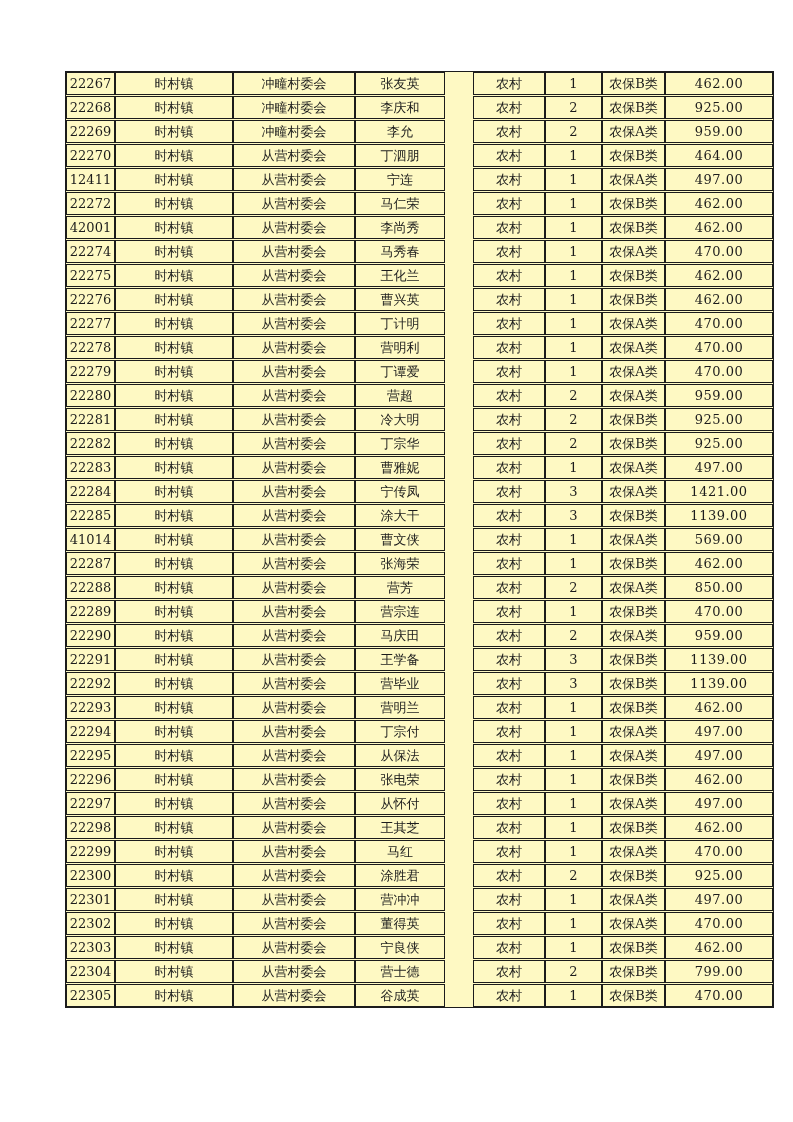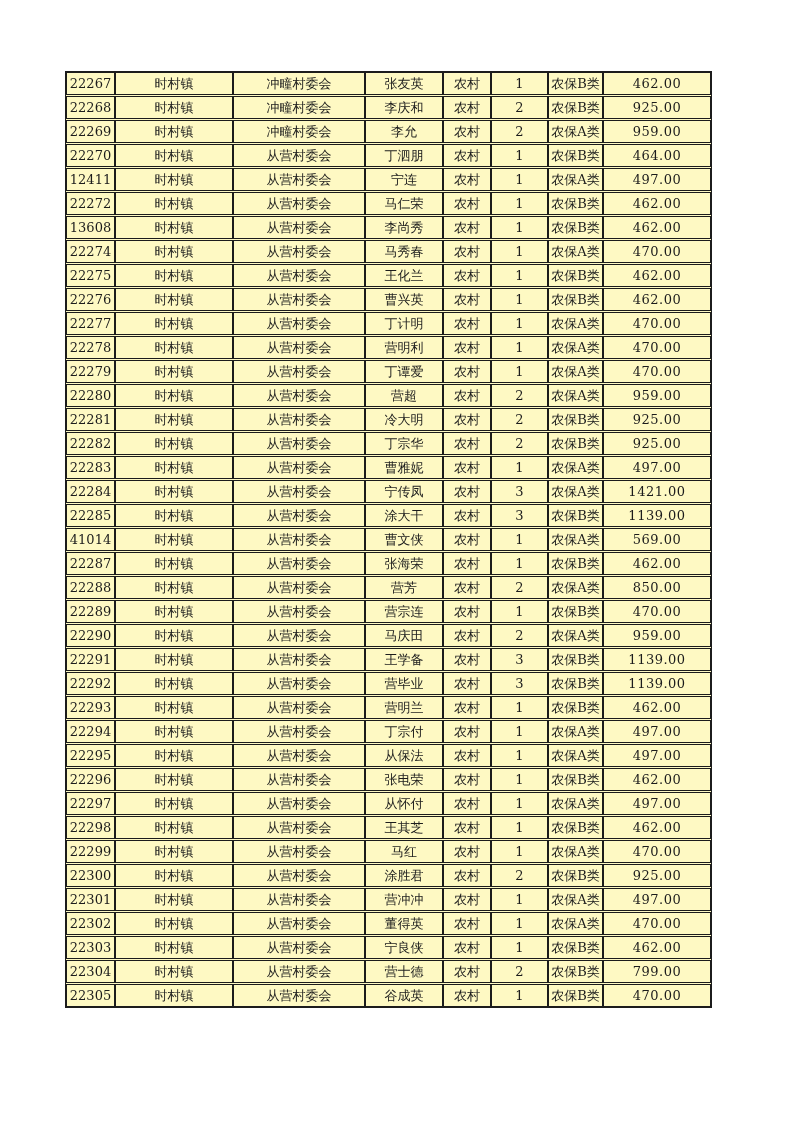--- a/index.html
+++ b/index.html
@@ -34,25 +34,25 @@
     line-height: 21px;
     text-align: center;
     vertical-align: middle;
     font-size: 13px;
     color: #1c1c1c;
     overflow: hidden;
     white-space: nowrap;
   }
   .c0 { width: 49px; }
   .c1 { width: 118px; text-align: center; }
-  .c2 { width: 132px; font-family: Liberation Serif, serif; }
-  .c3 { width: 78px; }
-  .c4 { width: 48px; }
+  .c2 { width: 122px; font-family: Liberation Serif, serif; }
+  .c3 { width: 90px; }
+  .c4 { width: 72px; margin-left: 28px; }
   .c5 { width: 57px; }
-  .c6 { width: 55px; }
+  .c6 { width: 63px; }
   .c7 { width: 108px; letter-spacing: 0.5px; }
 </style>
 </head>
 <body>
 
 <div>
   <div class="doc-table">
       <div class="row">
         <div class="cell c0">22267</div>
         <div class="cell c1">时村镇</div>
@@ -107,21 +107,21 @@
         <div class="cell c0">22272</div>
         <div class="cell c1">时村镇</div>
         <div class="cell c2">从营村委会</div>
         <div class="cell c3">马仁荣</div>
         <div class="cell c4">农村</div>
         <div class="cell c5">1</div>
         <div class="cell c6">农保B类</div>
         <div class="cell c7">462.00</div>
       </div>
       <div class="row">
-        <div class="cell c0">13608</div>
+        <div class="cell c0">42001</div>
         <div class="cell c1">时村镇</div>
         <div class="cell c2">从营村委会</div>
         <div class="cell c3">李尚秀</div>
         <div class="cell c4">农村</div>
         <div class="cell c5">1</div>
         <div class="cell c6">农保B类</div>
         <div class="cell c7">462.00</div>
       </div>
       <div class="row">
         <div class="cell c0">22274</div>

